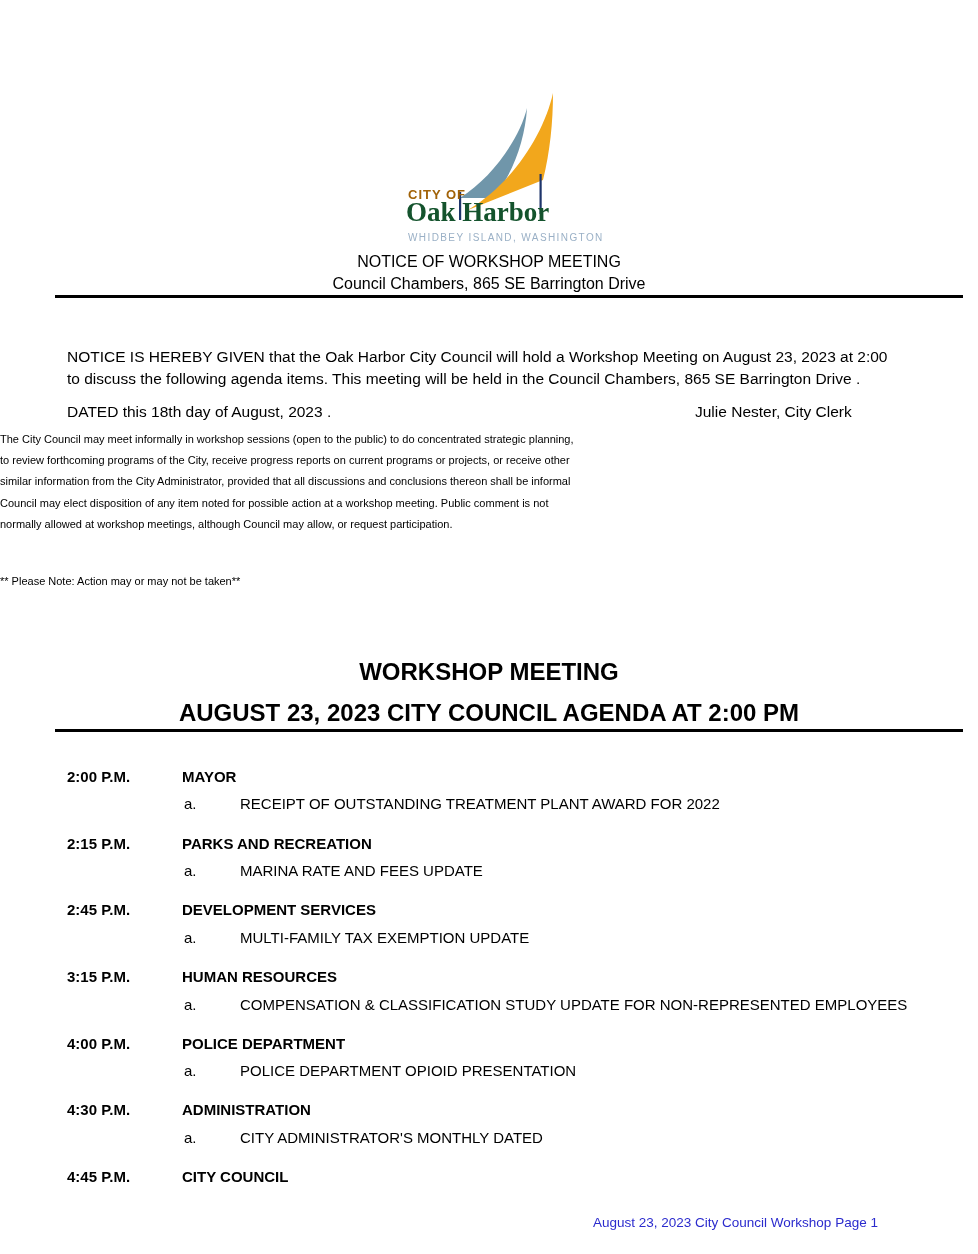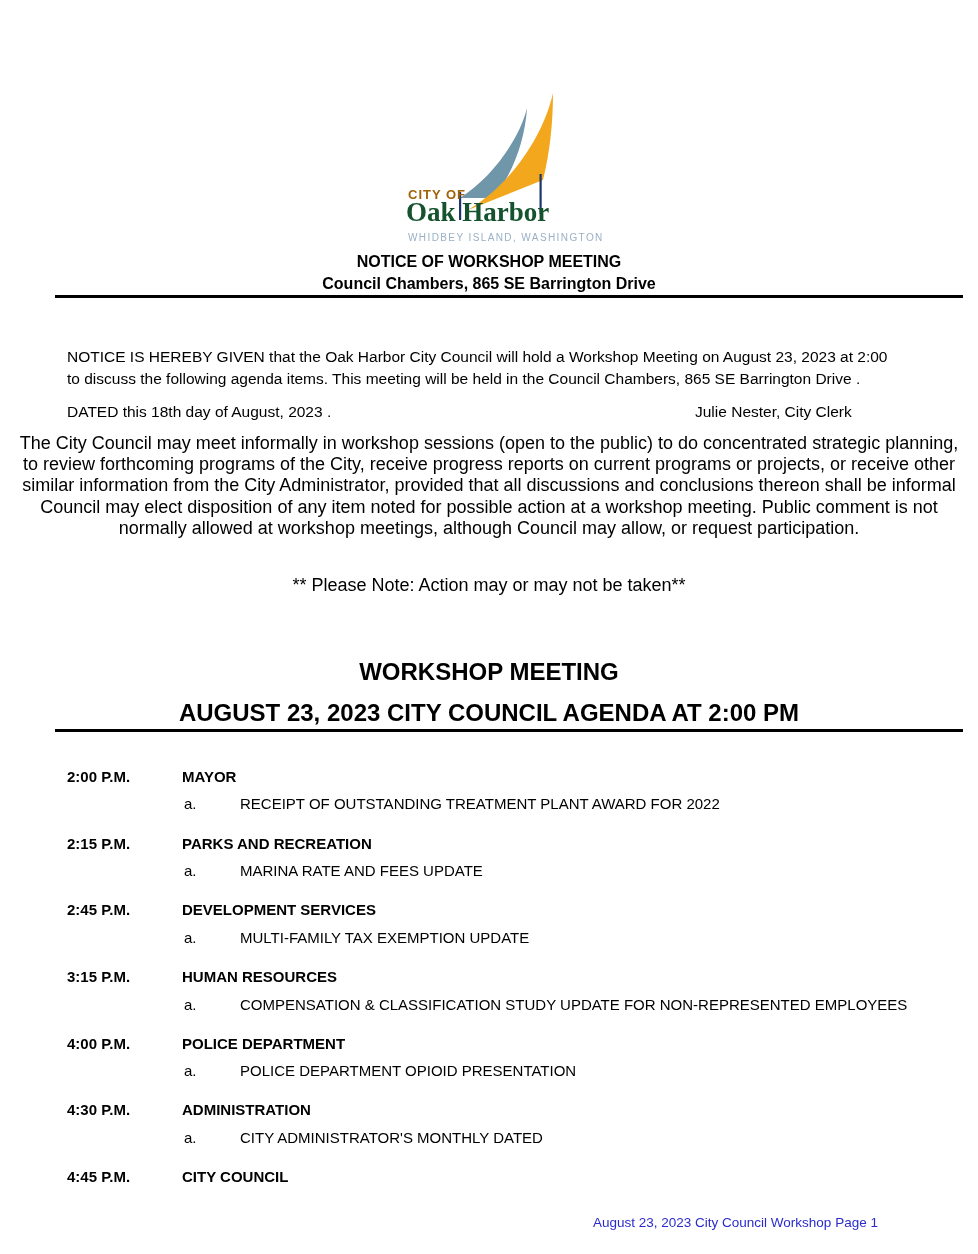--- a/index.html
+++ b/index.html
@@ -24,25 +24,25 @@
     font-family:"Liberation Serif","DejaVu Serif",serif;
     font-size:27px;font-weight:bold;line-height:36px;
     color:#14532d;z-index:2;white-space:nowrap;
   }
   .logo .tagline{
     position:absolute;left:19px;top:142px;width:176px;
     font-size:10px;letter-spacing:1.4px;text-align:center;
     color:#9ab0c6;z-index:2;white-space:nowrap;
   }
   
-  .hdr-line{position:absolute;left:0;width:100%;text-align:center;font-weight:bold;font-size:16px;white-space:nowrap;}
+  .hdr-line{position:absolute;left:0;width:100%;text-align:center;font-weight:normal;font-size:16px;white-space:nowrap;}
   .rule{position:absolute;left:55px;width:908px;height:3px;background:#000;}
   
   .body-line{position:absolute;font-size:15.5px;white-space:nowrap;margin-top:16px;}
-  .center-line{position:absolute;left:0;width:100%;text-align:center;font-size:18px;white-space:nowrap;}
+  .center-line{position:absolute;left:0;width:100%;text-align:left;font-size:11px;white-space:nowrap;}
   .big-title{position:absolute;left:0;width:100%;text-align:center;font-weight:bold;font-size:24px;white-space:nowrap;}
   
   .agenda-row{position:absolute;left:0;width:100%;height:20px;font-size:15px;}
   .agenda-row .time{position:absolute;left:67px;font-weight:bold;}
   .agenda-row .dept{position:absolute;left:182px;font-weight:bold;}
   .agenda-row .item-label{position:absolute;left:184px;}
   .agenda-row .item-text{position:absolute;left:240px;white-space:nowrap;}
   
   .footer{position:absolute;left:593px;top:1215px;font-size:13.5px;color:#2b2bcd;white-space:nowrap;}
 </style>

